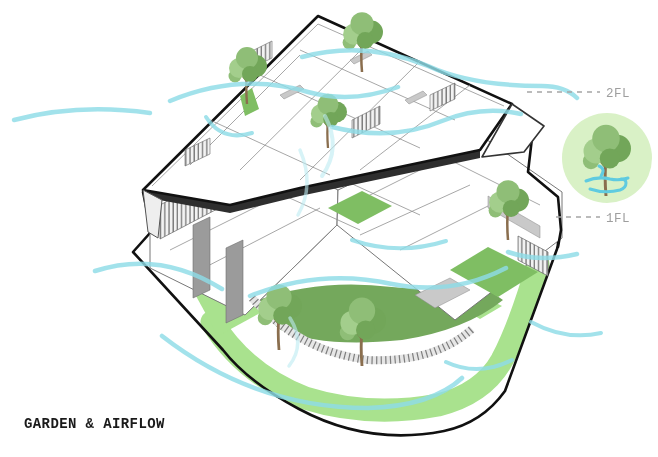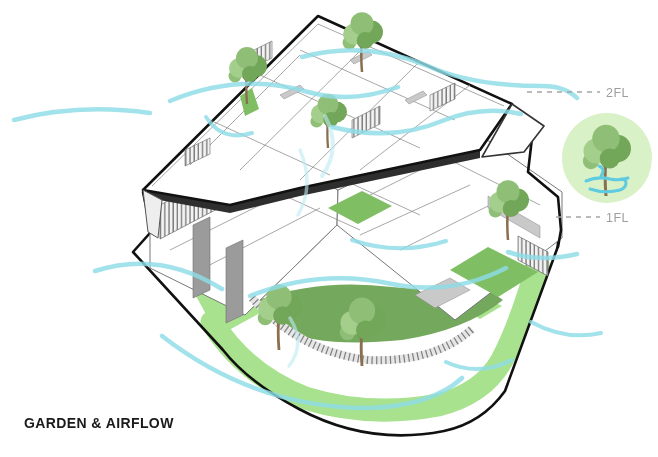--- a/index.html
+++ b/index.html
@@ -4,21 +4,21 @@
 <style>
   :root{
     --c-airflow:#8EDCE6; --c-airflow-light:#BDEBF2;
     --c-lawn:#A9E28E; --c-garden:#74A85C; --c-court-green:#7FBE63;
     --c-legend-bg:#D9F1C6; --c-tree-light:#A3CE8C; --c-tree-mid:#8FBE77;
     --c-tree-dark:#72A659; --c-trunk:#8A6E4E; --c-outline:#111111;
     --c-label-gray:#9E9E9E; --c-wall-gray:#9B9B9B; --c-title-color:#1A1A1A;
   }
   html,body{margin:0;padding:0;background:#ffffff;}
   .stage{position:relative;width:658px;height:457px;background:#fff;overflow:hidden;
-         font-family:Liberation Sans, sans-serif;}
+         font-family:Liberation Mono, monospace;}
   svg{display:block;}
   .wall{fill:#ffffff;stroke:#777;stroke-width:1;stroke-linejoin:round;}
   .thinline{fill:none;stroke:#8a8a8a;stroke-width:.75;}
   .grayblock{fill:#c9c9c9;stroke:#8a8a8a;stroke-width:.5;}
   .pier{fill:var(--c-wall-gray);stroke:#6e6e6e;stroke-width:.6;}
   .heavy{fill:none;stroke:var(--c-outline);stroke-width:2.6;stroke-linejoin:round;stroke-linecap:round;}
   .airflow{fill:none;stroke:var(--c-airflow);stroke-linecap:round;opacity:.82;}
   .airflow.light{stroke:var(--c-airflow-light);opacity:.6;}
   .fence-base{fill:none;stroke:#e6e6e6;stroke-width:8;}
   .fence-ticks{fill:none;stroke:#7d7d7d;stroke-width:8;stroke-dasharray:1.2 3.4;}

